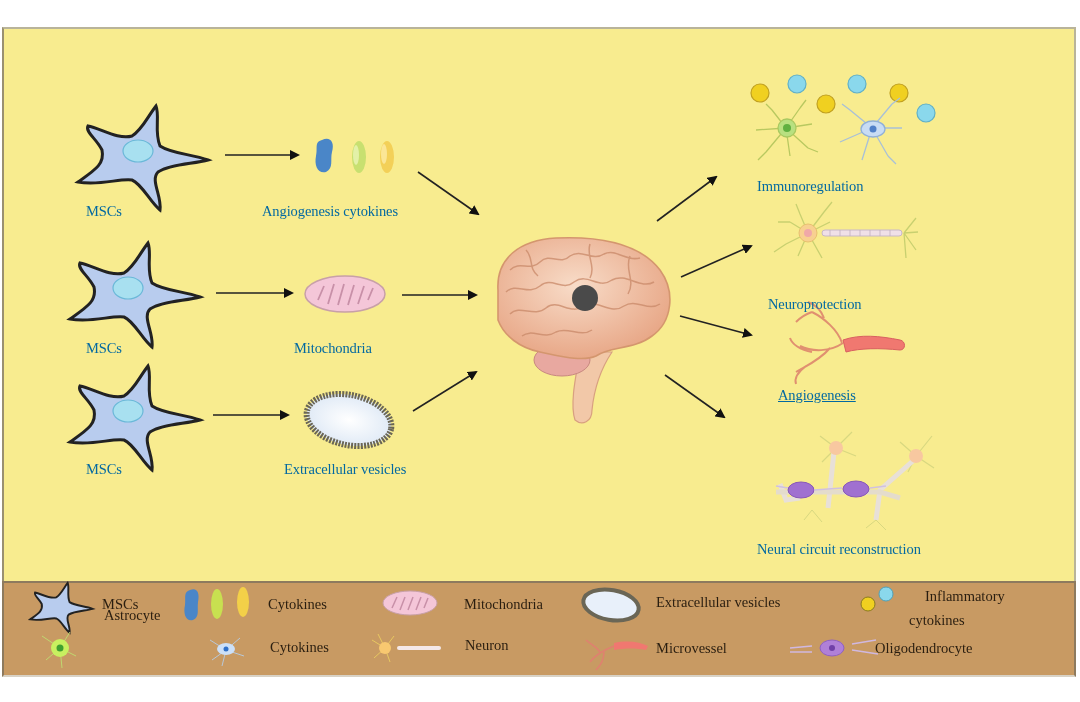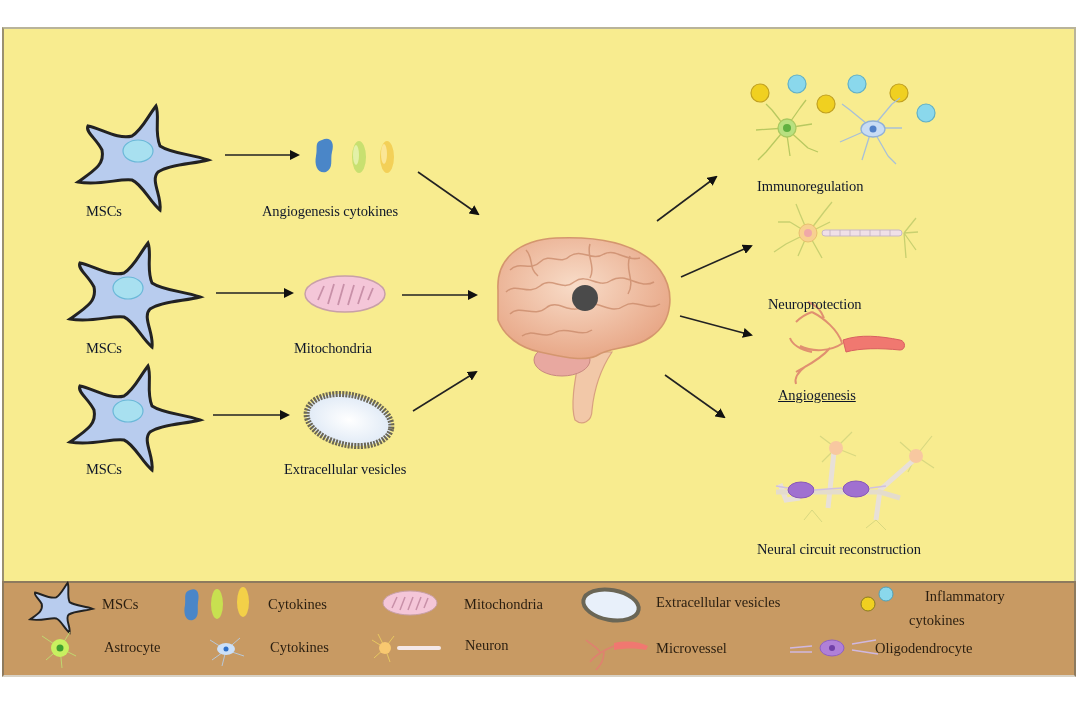--- a/index.html
+++ b/index.html
@@ -4,21 +4,21 @@
 <style>
   html, body { margin: 0; padding: 0; background: #ffffff; }
   body { width: 1080px; height: 702px; position: relative; overflow: hidden;
          font-family: "DejaVu Serif", "Liberation Serif", serif; }
   .panel { position: absolute; left: 2px; top: 27px; width: 1074px; height: 554px;
            background: #f8ec8f; border-top: 2px solid #b9b49a; border-left: 2px solid #9a9070;
            border-right: 2px solid #b9b49a; box-sizing: border-box; }
   .legend { position: absolute; left: 2px; top: 581px; width: 1074px; height: 96px;
             background: #c89a63; border: 2px solid #8d7a5e; border-bottom-color: #d8d2c6;
             box-sizing: border-box; }
-  .lbl { position: absolute; font-size: 14.5px; color: #0f172a; white-space: nowrap;
+  .lbl { position: absolute; font-size: 14.5px; color: #0369a1; white-space: nowrap;
          font-family: "Liberation Serif", "DejaVu Serif", serif; letter-spacing: -0.1px; }
   .lg { position: absolute; font-size: 14.5px; color: #2a1e10; white-space: nowrap;
         font-family: "Liberation Serif", "DejaVu Serif", serif; line-height: 17px; }
   svg.layer { position: absolute; left: 0; top: 0; }
 </style>
 </head>
 <body>
 
 <div class="panel"></div>
 <div class="legend"></div>
@@ -193,17 +193,17 @@
 <div class="lbl" style="left:768px;top:296px;">Neuroprotection</div>
 <div class="lbl" style="left:778px;top:387px;text-decoration:underline;">Angiogenesis</div>
 <div class="lbl" style="left:735px;top:541px;margin-left:22px;">Neural circuit reconstruction</div>
 
 <div class="lg" style="left:102px;top:596px;">MSCs</div>
 <div class="lg" style="left:268px;top:596px;">Cytokines</div>
 <div class="lg" style="left:464px;top:596px;">Mitochondria</div>
 <div class="lg" style="left:656px;top:594px;">Extracellular vesicles</div>
 <div class="lg" style="left:909px;top:588px;margin-left:16px;">Inflammatory</div>
 <div class="lg" style="left:909px;top:612px;">cytokines</div>
-<div class="lg" style="left:104px;top:639px;">Astrocyte</div>
+<div class="lg" style="left:104px;top:607px;">Astrocyte</div>
 <div class="lg" style="left:270px;top:639px;">Cytokines</div>
 <div class="lg" style="left:465px;top:637px;">Neuron</div>
 <div class="lg" style="left:656px;top:640px;">Microvessel</div>
 <div class="lg" style="left:875px;top:640px;">Oligodendrocyte</div>
 
 </body></html>

